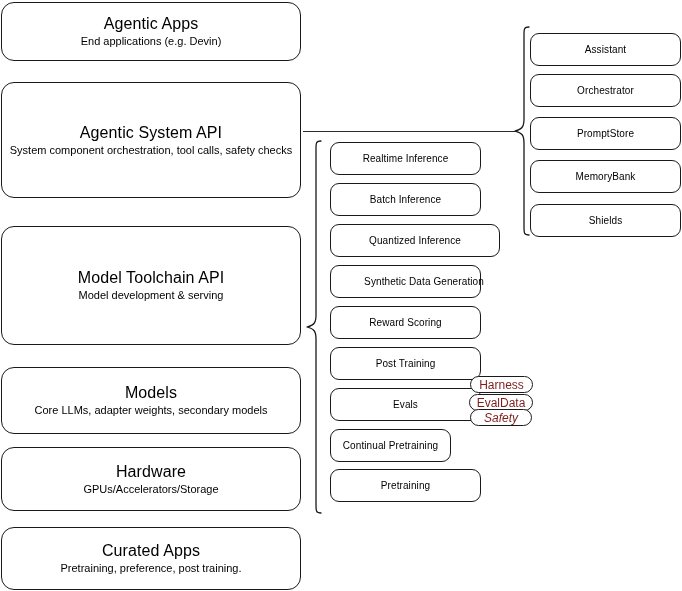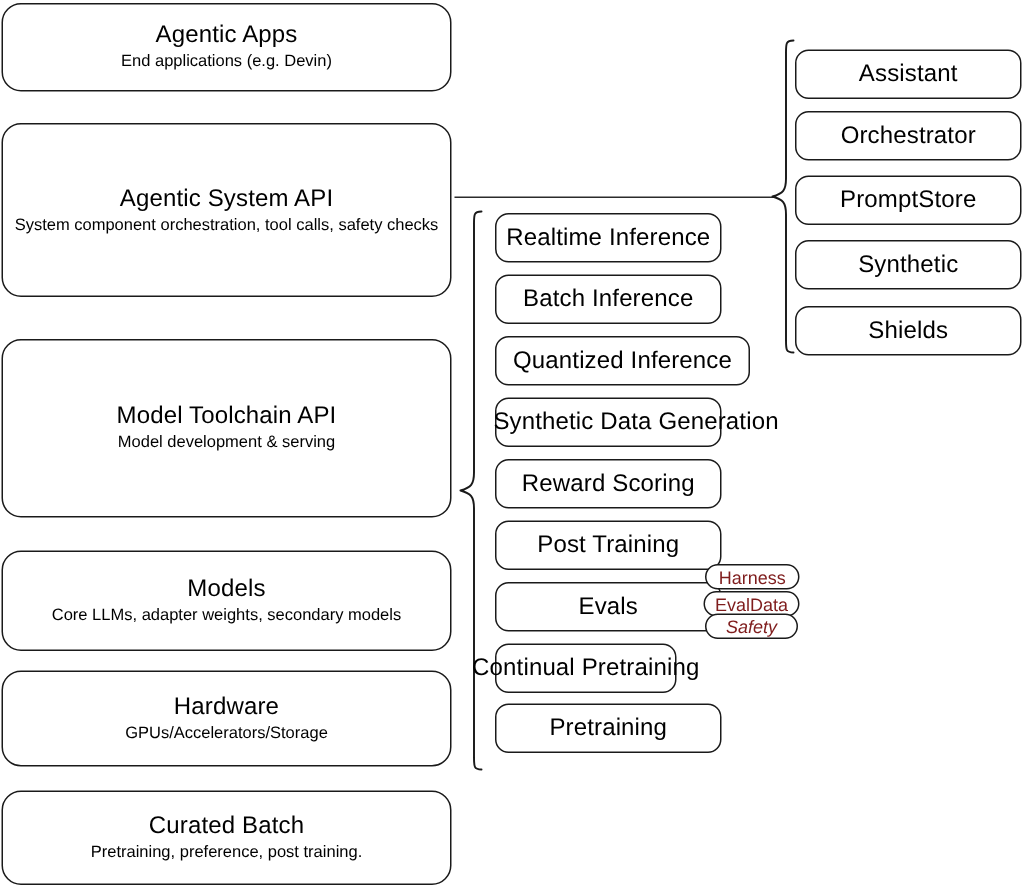--- a/index.html
+++ b/index.html
@@ -49,21 +49,21 @@
     color: #000000;
   }
 
   
   .layer-box { border-radius: 13px; }
 
   
   .chip {
     border-radius: 9px;
   }
-  .chip .title { font-size: 16px; }
+  .chip .title { font-size: 10px; }
 
   
   .pill {
     position: absolute;
     box-sizing: border-box;
     background: #ffffff;
     border: 1.3px solid #1a1a1a;
     border-radius: 999px;
     display: flex;
     align-items: center;
@@ -118,21 +118,21 @@
     <div class="title">Models</div>
     <div class="subtitle">Core LLMs, adapter weights, secondary models</div>
   </div>
 
   <div class="box layer-box" style="left:1px; top:447px; width:300px; height:64px;">
     <div class="title">Hardware</div>
     <div class="subtitle">GPUs/Accelerators/Storage</div>
   </div>
 
   <div class="box layer-box" style="left:1px; top:527px; width:300px; height:63px;">
-    <div class="title">Curated Batch</div>
+    <div class="title">Curated Apps</div>
     <div class="subtitle">Pretraining, preference, post training.</div>
   </div>
 
   <div class="hline" style="left:303px; top:131px; width:213px;"></div>
 
   <svg class="brace" style="left:306px; top:140px;" width="16" height="374" viewBox="0 0 16 374">
     <path d="M 15 1
              C 10 1, 10 3, 10 9
              L 10 175
              C 10 183, 8 185, 1 187
@@ -192,19 +192,19 @@
   <div class="box chip" style="left:530px; top:33px; width:151px; height:33px;">
     <div class="title">Assistant</div>
   </div>
   <div class="box chip" style="left:530px; top:74px; width:151px; height:33px;">
     <div class="title">Orchestrator</div>
   </div>
   <div class="box chip" style="left:530px; top:117px; width:151px; height:33px;">
     <div class="title">PromptStore</div>
   </div>
   <div class="box chip" style="left:530px; top:160px; width:151px; height:33px;">
-    <div class="title">Synthetic</div>
+    <div class="title">MemoryBank</div>
   </div>
   <div class="box chip" style="left:530px; top:204px; width:151px; height:33px;">
     <div class="title">Shields</div>
   </div>
 
 </div>
 
 </body></html>

